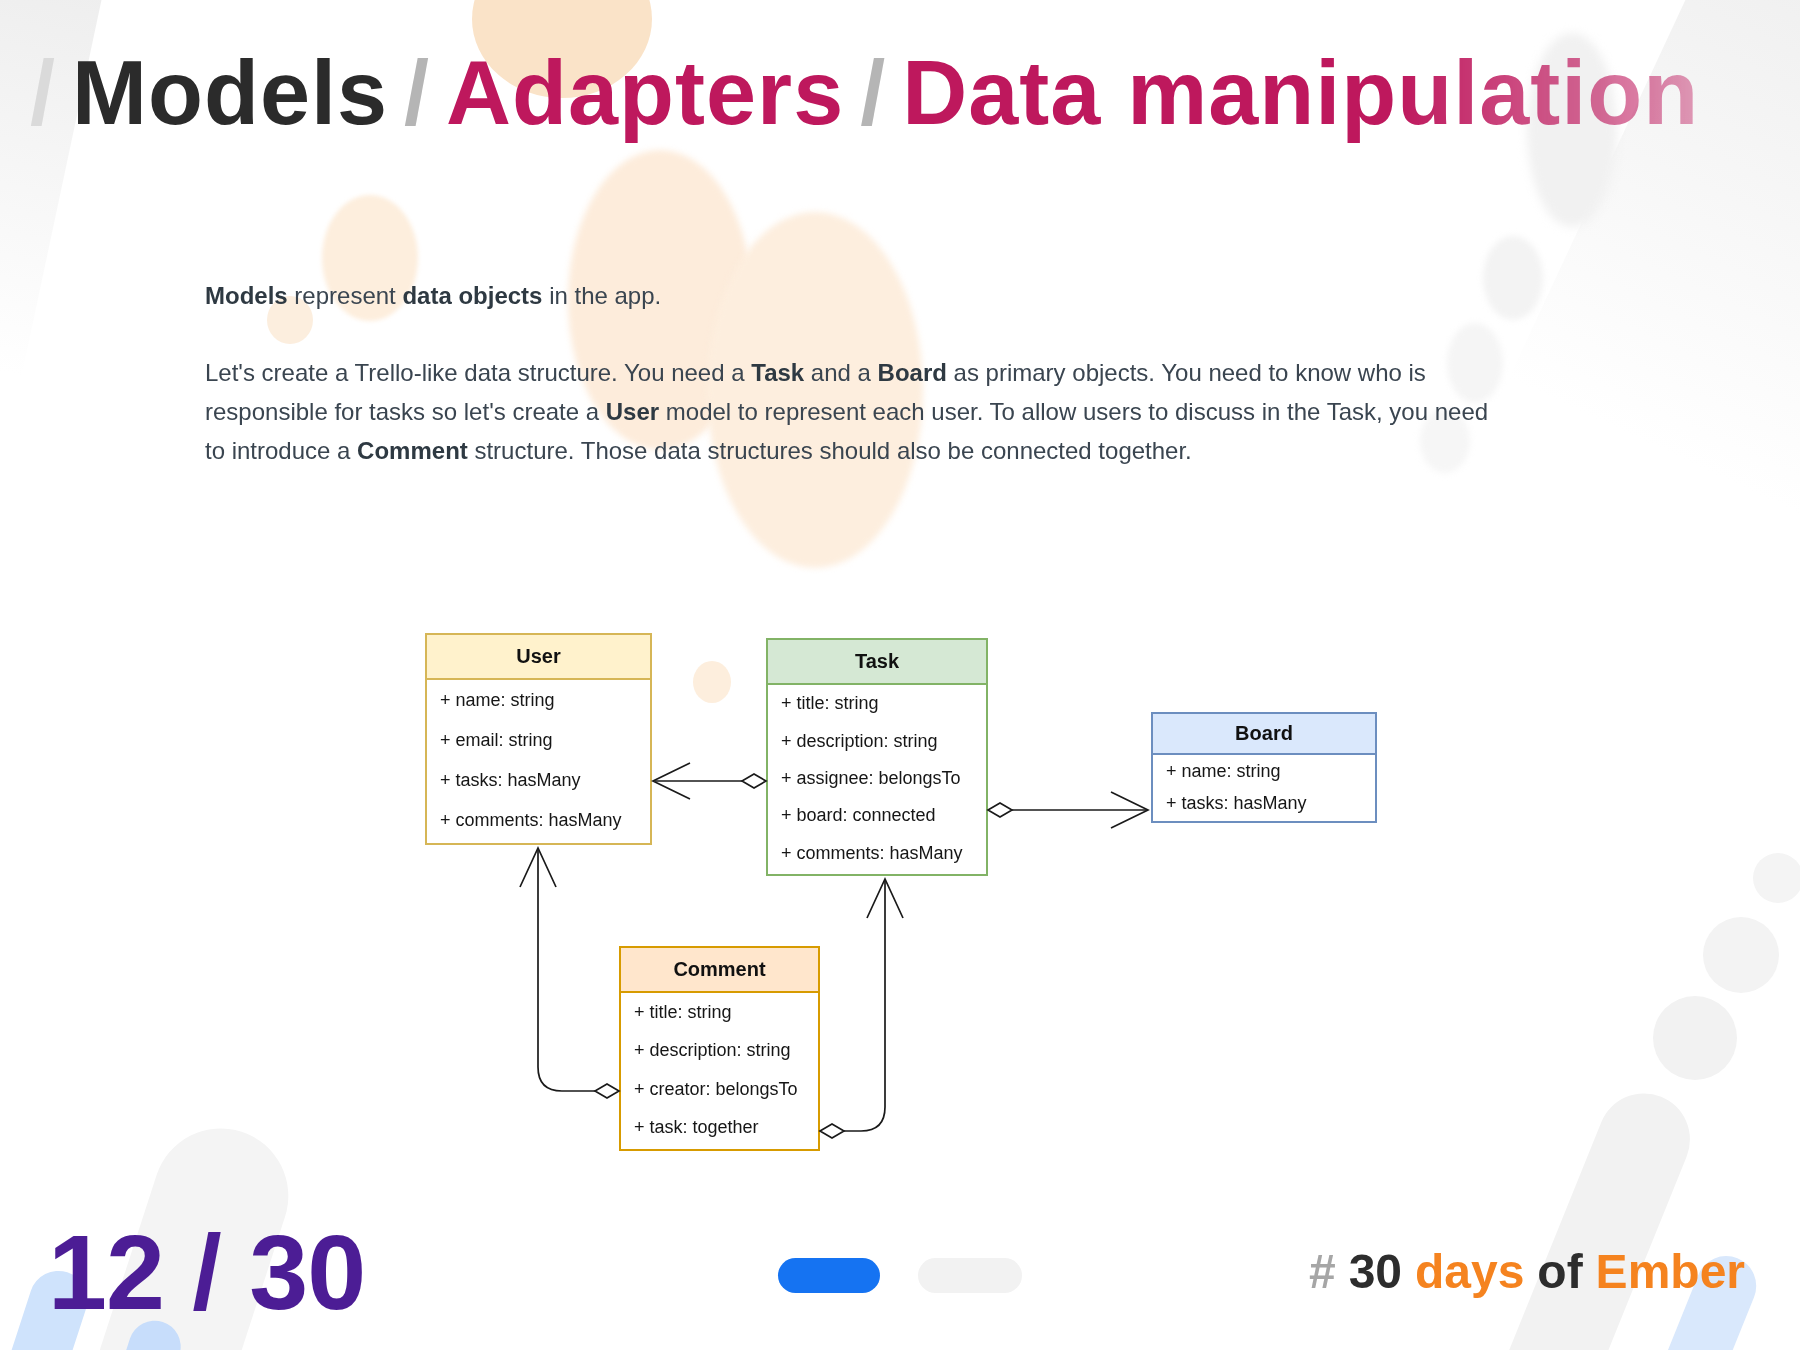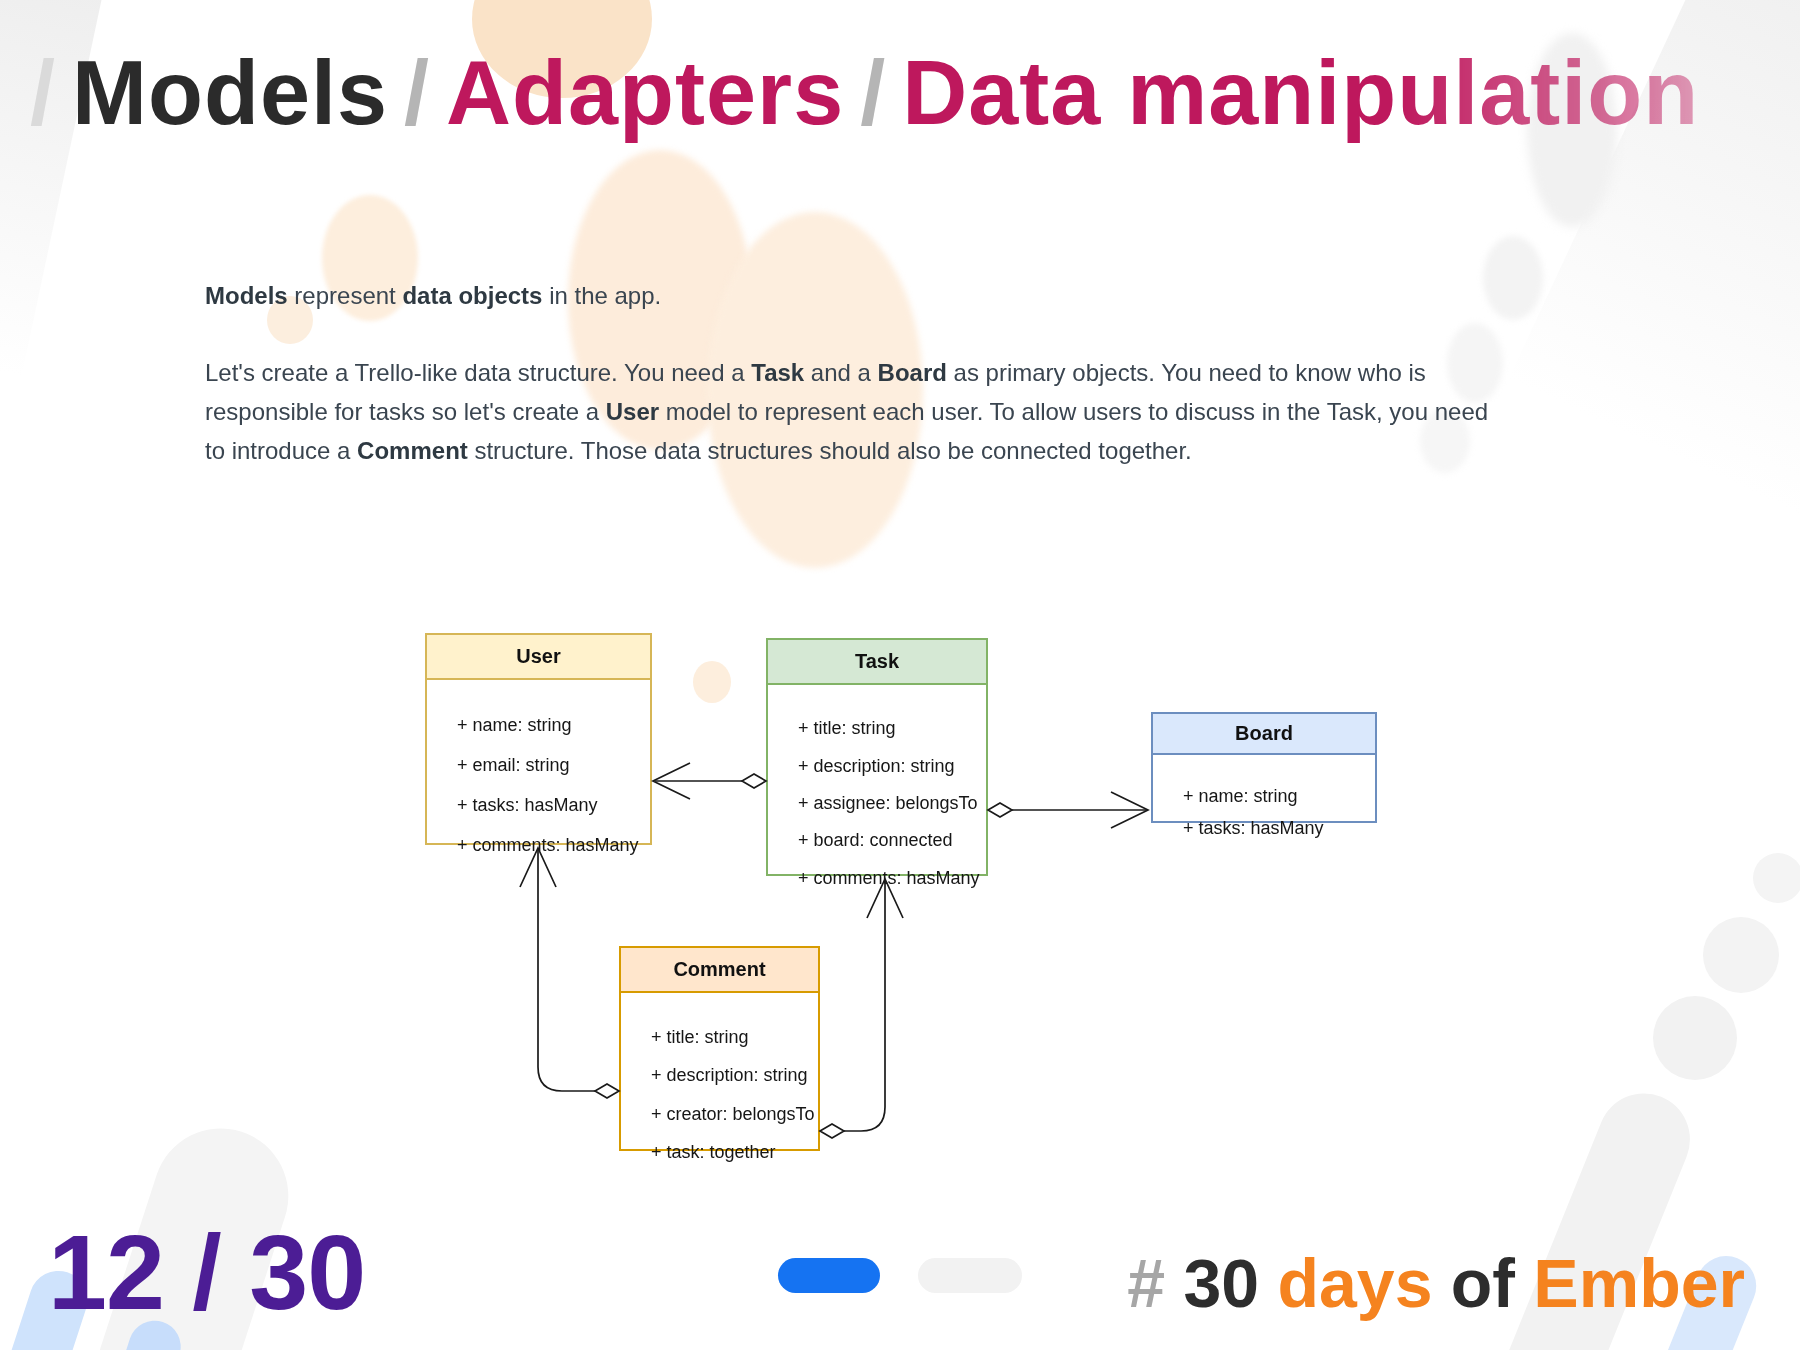--- a/index.html
+++ b/index.html
@@ -30,40 +30,40 @@
   .bodytext p + p{margin-top:38px;}
   .bodytext .b{font-weight:700;color:#2e3942;}
 
   
   .entity{position:absolute;background:#fff;border-style:solid;border-width:2px;
     box-sizing:border-box;z-index:2;}
   .entity-header{font-weight:700;font-size:20px;color:#111;text-align:center;
     display:flex;align-items:center;justify-content:center;box-sizing:border-box;
     border-bottom-style:solid;border-bottom-width:2px;}
   .entity-fields{display:flex;flex-direction:column;justify-content:space-around;
-    padding-left:30px;box-sizing:border-box;font-size:18px;color:#161616;margin-top:25px;}
+    padding-left:13px;box-sizing:border-box;font-size:18px;color:#161616;}
   .e-user{border-color:#d6b656;}
   .e-user .entity-header{background:#fff2cc;border-color:#d6b656;}
   .e-task{border-color:#82b366;}
   .e-task .entity-header{background:#d5e8d4;border-color:#82b366;}
   .e-board{border-color:#6c8ebf;}
   .e-board .entity-header{background:#dae8fc;border-color:#6c8ebf;}
   .e-comment{border-color:#d79b00;}
   .e-comment .entity-header{background:#ffe6cc;border-color:#d79b00;}
 
   #arrows{position:absolute;left:0;top:0;z-index:4;pointer-events:none;}
 
   
   .page-number{position:absolute;left:48px;top:1212px;z-index:3;
     font-size:106px;font-weight:700;color:#4c1d95;letter-spacing:-1px;}
   .pill{position:absolute;height:35px;border-radius:18px;z-index:3;}
   .pill.current{left:778px;top:1258px;width:102px;background:#1573f2;}
   .pill.upcoming{left:918px;top:1258px;width:104px;background:#f2f2f2;}
   .brand{position:absolute;right:55px;top:1244px;z-index:3;
-    font-size:68px;font-weight:700;white-space:nowrap;}
+    font-size:48px;font-weight:700;white-space:nowrap;}
   .brand span{margin-right:0.27em;}
   .brand span:last-child{margin-right:0;}
   .brand .gray{color:#a6a6a6;}
   .brand .dark{color:#2d2d2d;}
   .brand .orange{color:#f5831f;}
 </style>
 </head>
 <body>
 
 <div id="slide">

